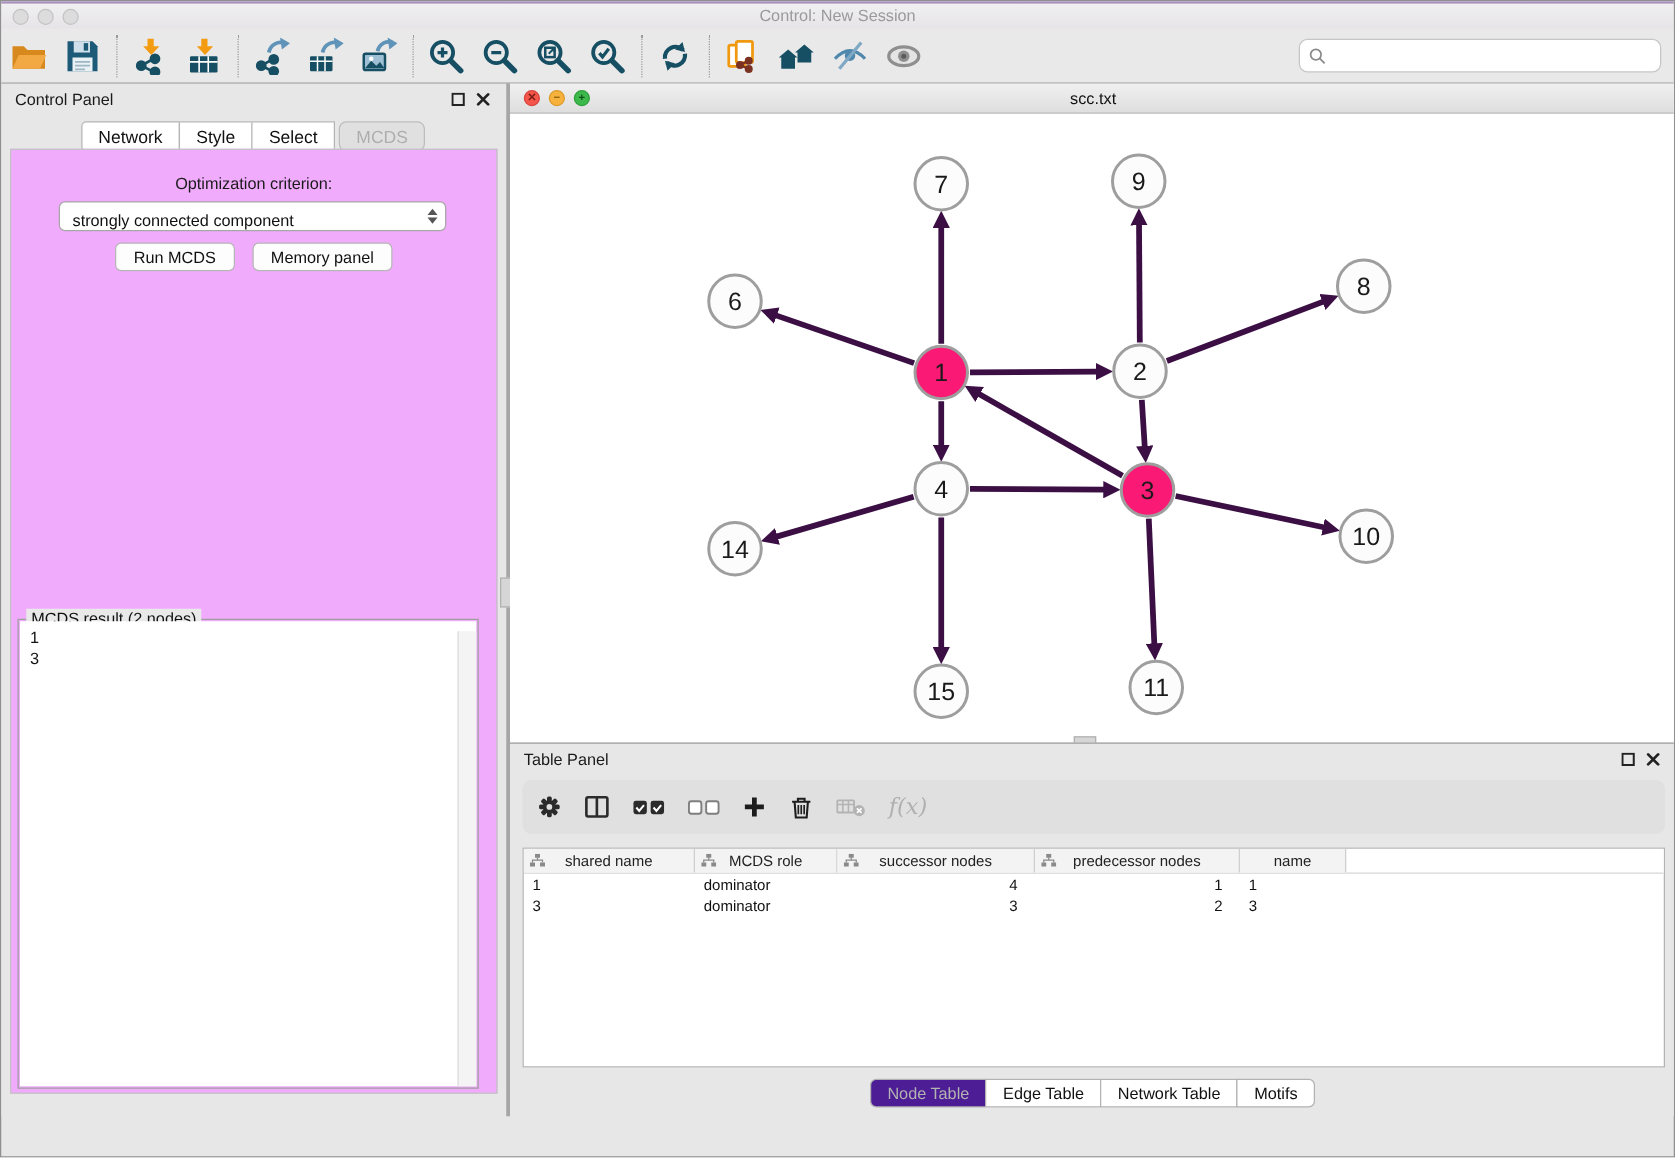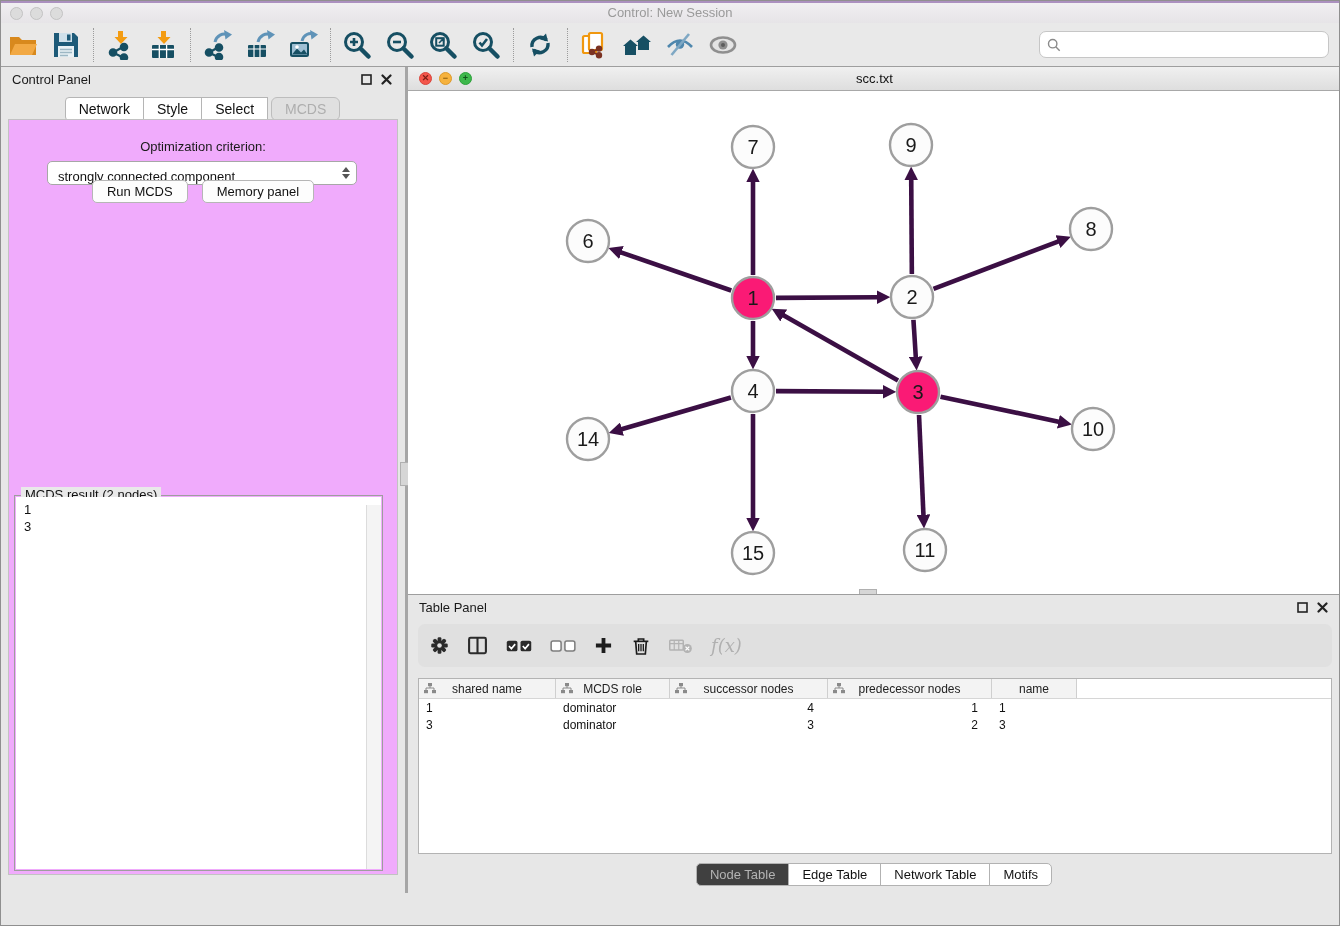--- a/index.html
+++ b/index.html
@@ -33,21 +33,21 @@
   .cp-tab:first-child{border-radius:4px 0 0 4px;}
   .cp-tab.active{background:#e0e0e0;color:#aeaeae;border-radius:6px;margin-left:3px;border-color:#bdbdbd;}
   .cp-body{position:absolute;left:7px;right:7px;top:52px;bottom:18px;border:1px solid #c2c2c2;background:#f0abfc;}
   .opt-label{position:absolute;top:19px;width:100%;text-align:center;font-size:13px;color:#1a1a1a;}
   .selectbox{position:absolute;left:38px;top:41px;width:310px;height:24px;background:#fff;border:1px solid #a7a7a7;
              border-radius:5px;font-size:13px;display:flex;align-items:flex-end;padding-left:10px;box-sizing:border-box;color:#111;}
   .stepper{position:absolute;right:6px;top:50%;transform:translateY(-50%);display:flex;flex-direction:column;gap:2px;}
   .stepper i{display:block;width:0;height:0;border-left:4px solid transparent;border-right:4px solid transparent;}
   .stepper .up{border-bottom:5px solid #555;}
   .stepper .down{border-top:5px solid #555;}
-  .btn-row{position:absolute;top:60px;width:100%;display:flex;justify-content:center;gap:14px;}
+  .btn-row{position:absolute;top:74px;width:100%;display:flex;justify-content:center;gap:14px;}
   .mac-btn{background:#fdfdfd;border:1px solid #b6b6b6;border-radius:5px;font-size:13px;height:23px;padding:0 14px;
            font-family:"Liberation Sans",sans-serif;color:#111;}
   .groupbox{position:absolute;left:5px;right:14px;top:375px;bottom:3px;border:1px solid #9e9e9e;}
   .groupbox legend{position:absolute;top:-9px;left:6px;background:#e9e9e9;padding:0 4px;font-size:13px;color:#111;}
   .result-area{position:absolute;left:1px;right:1px;top:1px;bottom:1px;background:#fff;}
   .result-area pre{margin:0;position:absolute;left:8px;top:4px;font-family:"Liberation Sans",sans-serif;font-size:13px;line-height:17px;color:#111;}
   .result-scroll{position:absolute;right:0;top:8px;bottom:0;width:14px;background:#f4f4f4;border-left:1px solid #dcdcdc;}
 
   
   .vsplit{position:absolute;left:404px;top:66px;width:3px;height:826px;background:#a6a6a6;}
@@ -78,21 +78,21 @@
       position:relative;font-size:12px;color:#222;box-sizing:border-box;flex:0 0 auto;}
   .th svg{position:absolute;left:5px;top:4px;}
   .tr{display:flex;height:16px;align-items:center;font-size:12px;color:#111;margin-top:1px;}
   .td{box-sizing:border-box;flex:0 0 auto;overflow:hidden;white-space:nowrap;}
   .td.left{text-align:left;padding-left:7px;}
   .td.right{text-align:right;padding-right:14px;}
   .tp-tabs{position:absolute;left:0;right:0;top:268px;display:flex;justify-content:center;}
   .tp-tab{font-size:13px;padding:3px 13px;background:#fff;border:1px solid #b2b2b2;margin-left:-1px;color:#111;}
   .tp-tab:first-child{border-radius:5px 0 0 5px;}
   .tp-tab:last-child{border-radius:0 5px 5px 0;}
-  .tp-tab.active{background:#404040;color:#b3b3b3;}
+  .tp-tab.active{background:#4c1d95;color:#b3b3b3;}
 
   
   .sb{position:absolute;left:0;top:892px;width:100%;height:34px;background:#ededed;border-top:1px solid #c2c2c2;box-sizing:border-box;}
   .sb-list-btn{position:absolute;left:10px;top:5px;width:30px;height:23px;background:#fff;border:1px solid #b5b5b5;
                display:flex;align-items:center;justify-content:center;box-sizing:border-box;}
   .memory-btn{position:absolute;right:8px;top:4px;height:25px;padding:0 11px;background:#fff;border:1px solid #b9b9b9;
               border-radius:4px;display:flex;align-items:center;gap:7px;font-size:13px;color:#111;box-sizing:border-box;}
   .memory-dot{width:13px;height:13px;border-radius:50%;background:#17953c;}
 </style>
 </head>

